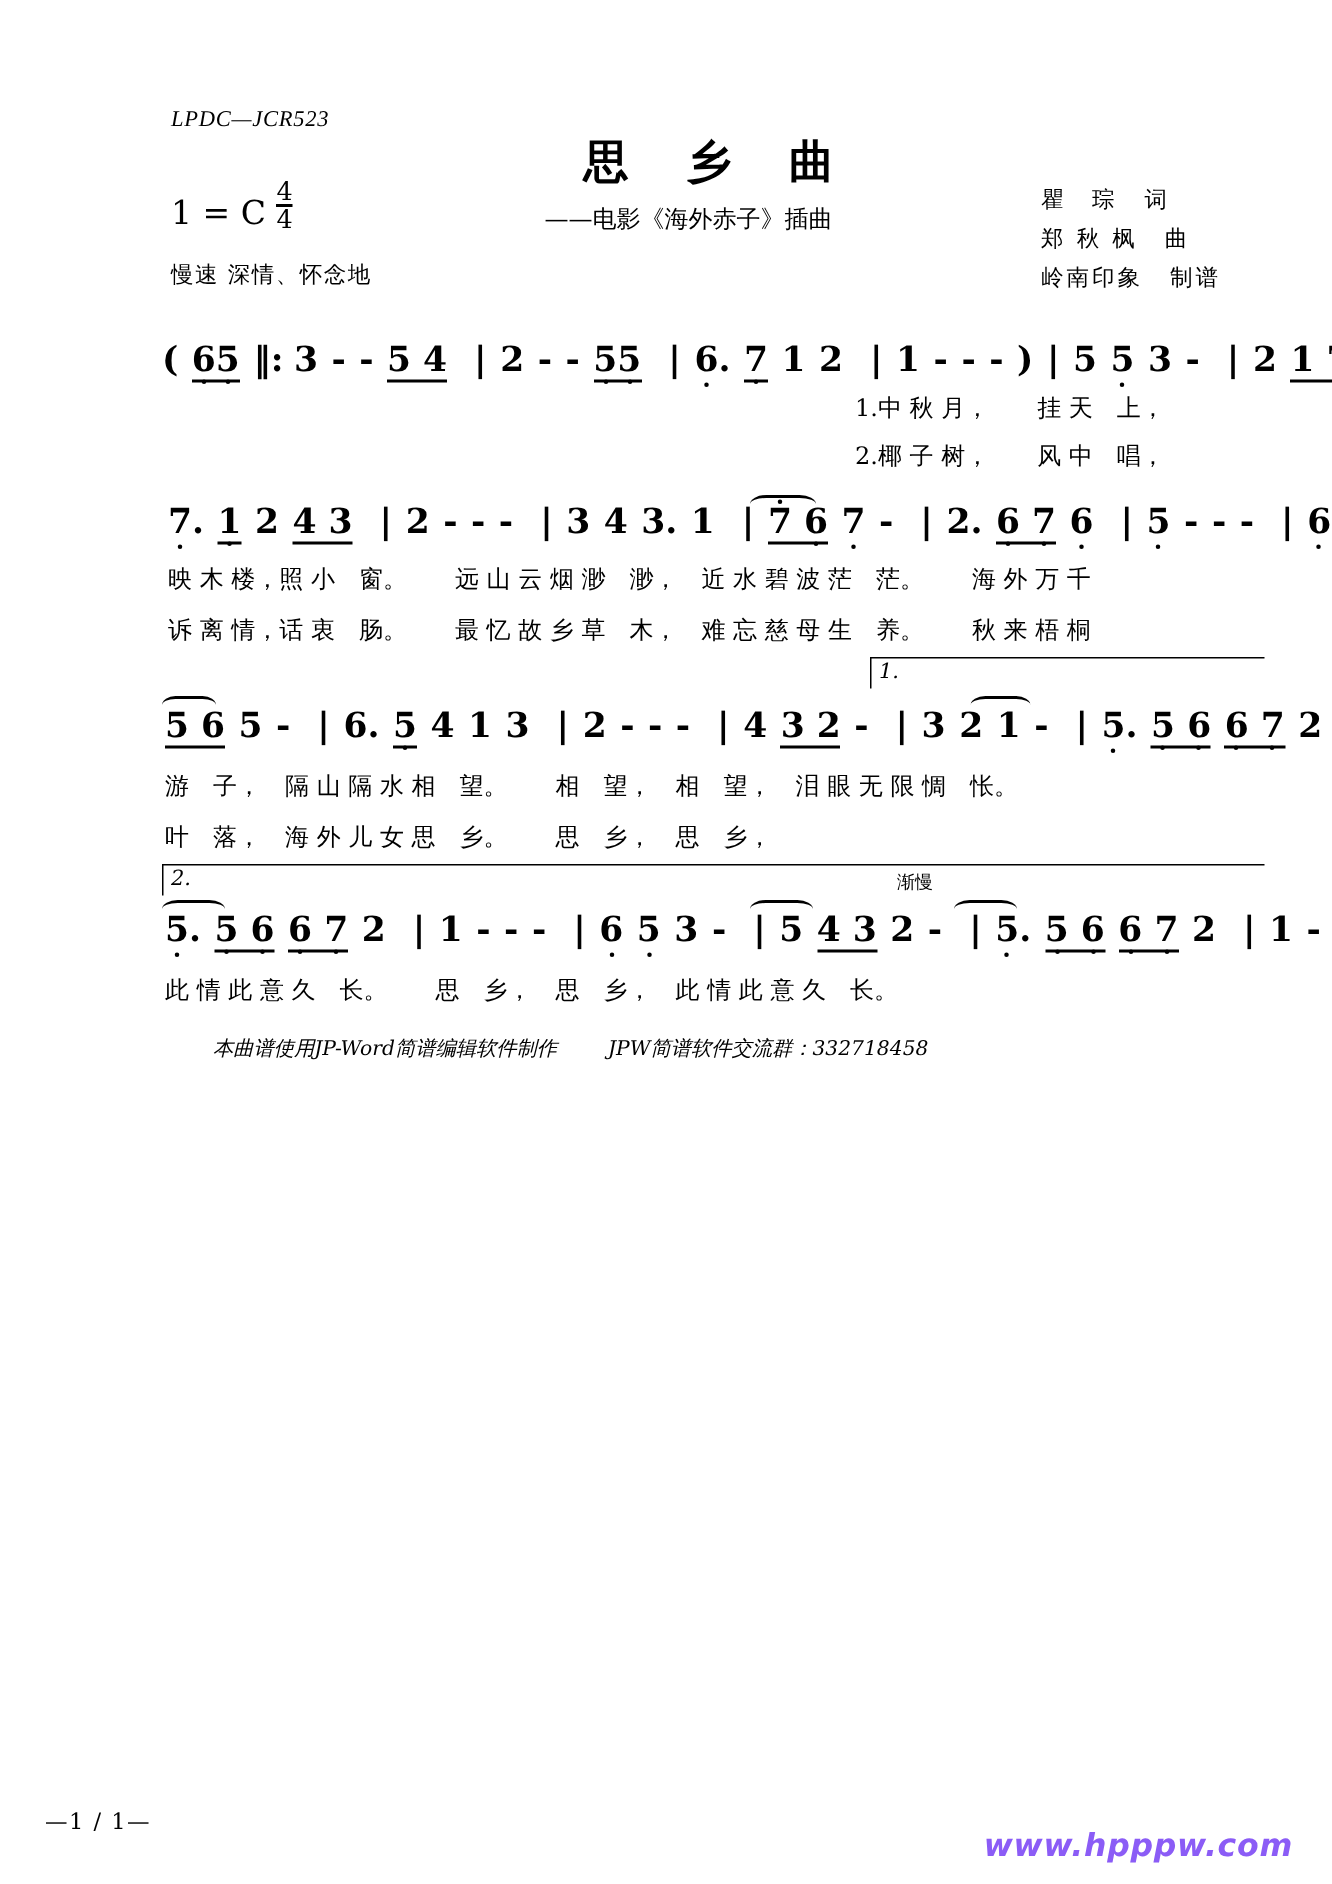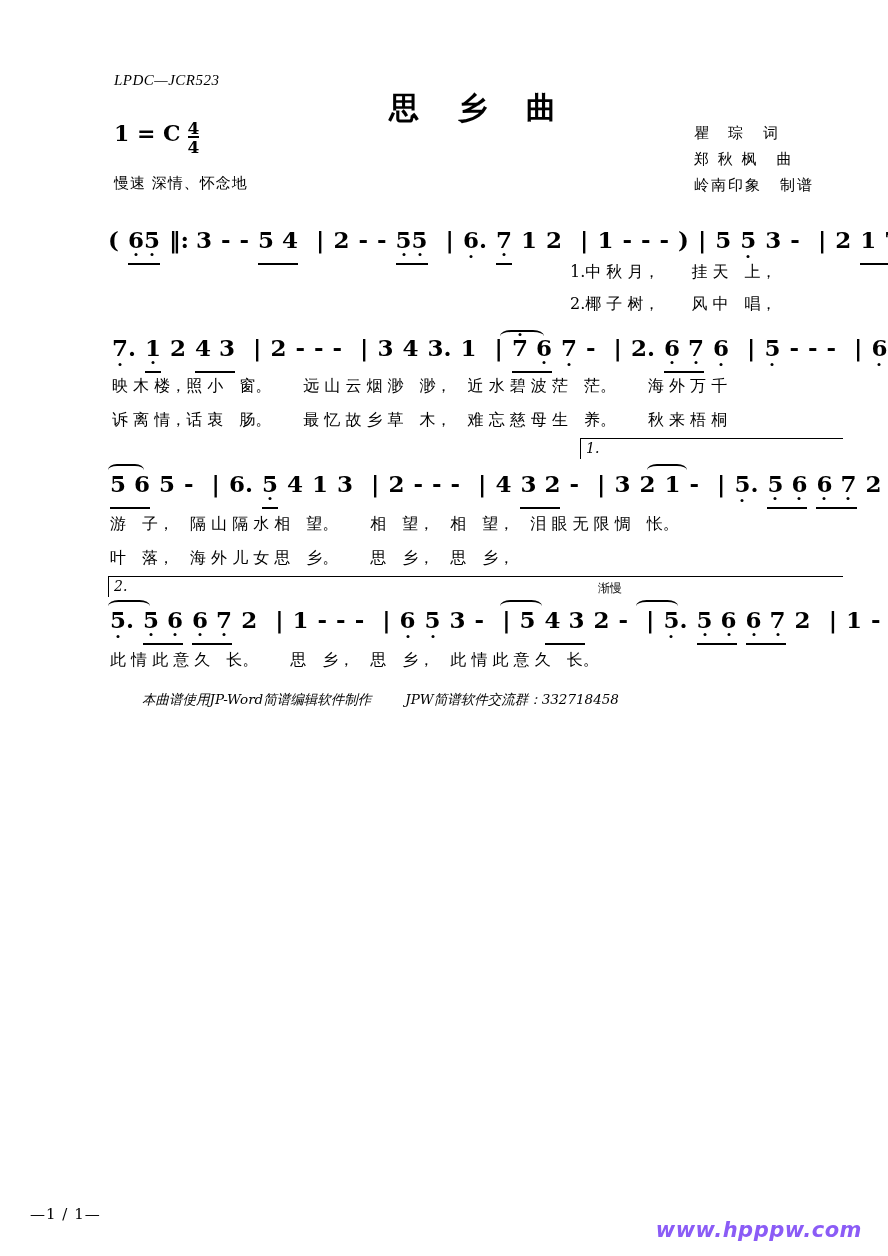--- a/index.html
+++ b/index.html
@@ -63,24 +63,24 @@
     font-family: "DejaVu Serif", serif;
     font-size: 15px;
     letter-spacing: 1px;
   }
 
   .keysig {
     position: absolute;
     left: 84px;
     top: 120px;
     font-family: "DejaVu Serif", serif;
-    font-weight: bold;
+    font-weight: normal;
     font-size: 22px;
     display: flex;
-    align-items: flex-start;
+    align-items: flex-end;
   }
   .meter {
     display: inline-flex;
     flex-direction: column;
     align-items: center;
     line-height: .95;
     margin-left: 7px;
     font-size: 17px;
   }
   .meter .num { display: block; }
@@ -138,21 +138,21 @@
     content: "";
     position: absolute;
     left: 50%;
     transform: translateX(-50%);
     top: -3px;
     width: 3px; height: 3px;
     border-radius: 50%;
     background: #000;
   }
   
-  .b1 { display: inline-block; border-bottom: 2px solid #000; padding-bottom: 12px; line-height: 1; }
+  .b1 { display: inline-block; border-bottom: 2px solid #000; padding-bottom: 2px; line-height: 1; }
 
   .dot { font-weight: bold; }
 
   
   .slur { position: absolute; border-top: 2px solid #000; border-radius: 50%/100%; height: 10px; }
 
   
   .lyrics {
     font-family: "DejaVu Serif", serif;
     font-size: 16px;
@@ -216,20 +216,23 @@
 </style>
 </head>
 <body>
 
 <div class="page">
 
   <div class="catalog">LPDC—JCR523</div>
 
   <div class="title">思 乡 曲</div>
 
+  <div class="subtitle1">
+    <span>——电影《海外赤子》插曲</span>
+  </div>
 
   <div class="keysig">
     <span>1 = C</span>
     <span class="meter">
       <span class="num">4</span>
       <span class="den">4</span>
     </span>
   </div>
 
   <div class="tempo">慢速  深情、怀念地</div>

